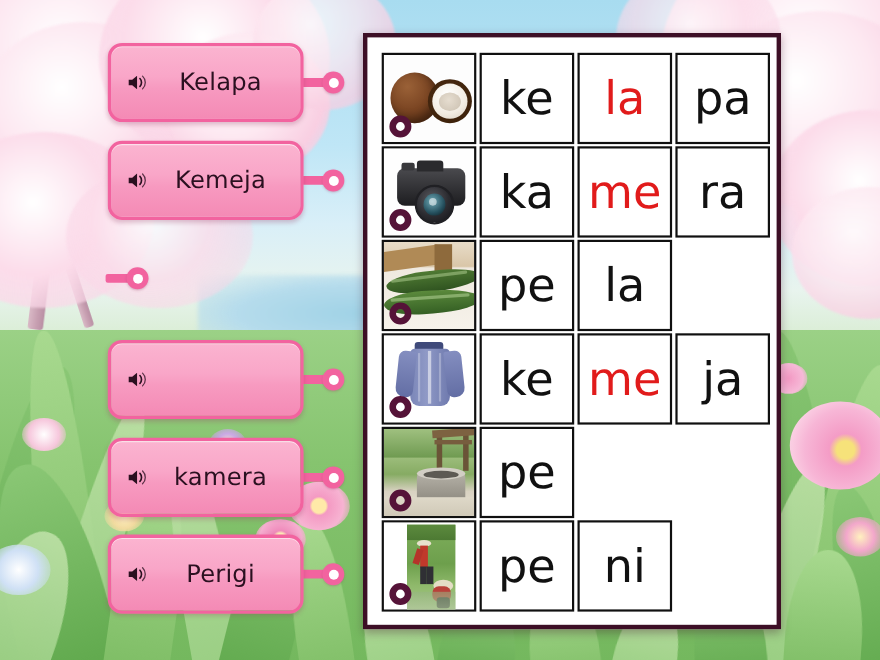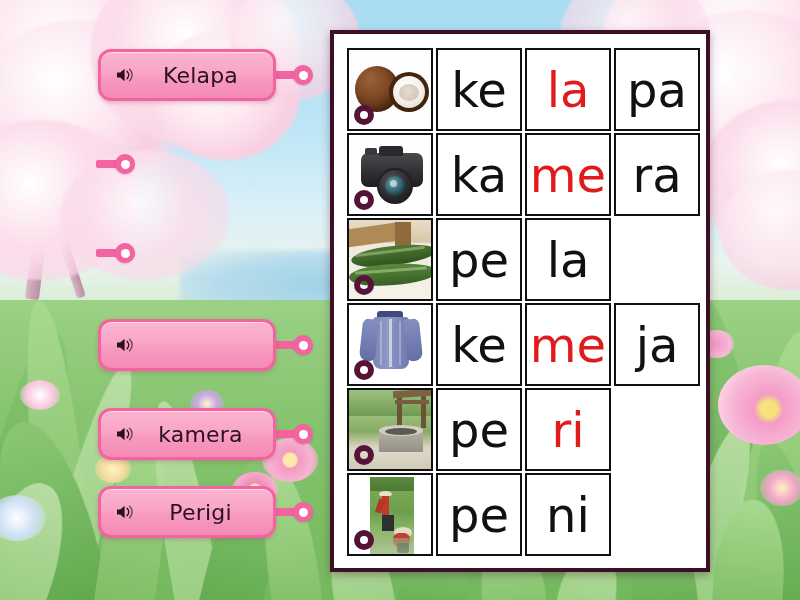--- a/index.html
+++ b/index.html
@@ -52,21 +52,21 @@
     filter: blur(2px);
   }
 
   
   #cards { position: absolute; left: 0; top: 0; width: 330px; height: 600px; }
   .card-row {
     position: absolute; left: 98px; width: 216px; height: 56px;
     display: flex; align-items: center;
   }
   .card {
-    position: relative; width: 178px; height: 52px;
+    position: relative; width: 178px; height: 72px;
     border-radius: 13px;
     background: linear-gradient(#fbb4d0 0%, #f9a6c8 42%, #f79ac0 58%, #f48ab5 100%);
     border: 3px solid #f2639f;
     box-shadow: 0 2px 4px rgba(150,60,100,.28), inset 0 1px 0 rgba(255,255,255,.55);
     display: flex; align-items: center;
     z-index: 2;
   }
   .spk { width: 30px; margin-left: 9px; display: flex; align-items: center; justify-content: center; }
   .spk svg { display: block; }
   .card-label {
@@ -96,21 +96,21 @@
     display: flex; flex-direction: column; gap: 2px;
   }
   .grid-row { display: flex; gap: 3px; }
   .cell {
     width: 86px; height: 83px;
     border: 2px solid #101010;
     background: #fff;
     display: flex; align-items: center; justify-content: center;
     position: relative; overflow: hidden;
   }
-  .cell.syl { font-size: 48px; color: #111; line-height: 1; }
+  .cell.syl { font-size: 42px; color: #111; line-height: 1; }
   .cell.syl.red { color: #e11b1b; }
   .cell.pic { padding: 0; }
   .pic-art { position: absolute; inset: 0; }
   .drop-ring {
     position: absolute; left: 5px; bottom: 4px;
     width: 20px; height: 20px; border-radius: 50%;
     border: 6px solid #551338;
     background: transparent;
     z-index: 5;
   }
@@ -193,20 +193,30 @@
     </div>
     <span class="connector">
       <span class="conn-stem"></span>
       <span class="conn-ring">
           <span class="conn-hole"></span>
         </span>
     </span>
   </div>
 
   <div class="card-row" style="top:136px;">
+    <div class="card">
+      <span class="spk">
+        <svg width="20" height="16" viewBox="0 0 20 16" aria-hidden="true">
+          <path d="M2 5.5h3.2L9.6 1.8v12.4L5.2 10.5H2z" fill="#2b1020"></path>
+          <path d="M12.2 4.4a5.2 5.2 0 0 1 0 7.2" stroke="#2b1020" stroke-width="1.5" fill="none" stroke-linecap="round"></path>
+          <path d="M14.6 2.2a8 8 0 0 1 0 11.6" stroke="#2b1020" stroke-width="1.2" fill="none" stroke-linecap="round" opacity=".75"></path>
+        </svg>
+      </span>
+      <span class="card-label">Kemeja</span>
+    </div>
     <span class="connector">
       <span class="conn-stem"></span>
       <span class="conn-ring">
           <span class="conn-hole"></span>
         </span>
     </span>
   </div>
 
   <div class="card-row" style="top:225px;">
     <span class="connector">
@@ -247,21 +257,21 @@
       <span class="card-label">kamera</span>
     </div>
     <span class="connector">
       <span class="conn-stem"></span>
       <span class="conn-ring">
           <span class="conn-hole"></span>
         </span>
     </span>
   </div>
 
-  <div class="card-row" style="top:484px;">
+  <div class="card-row" style="top:494px;">
     <div class="card">
       <span class="spk">
         <svg width="20" height="16" viewBox="0 0 20 16" aria-hidden="true">
           <path d="M2 5.5h3.2L9.6 1.8v12.4L5.2 10.5H2z" fill="#2b1020"></path>
           <path d="M12.2 4.4a5.2 5.2 0 0 1 0 7.2" stroke="#2b1020" stroke-width="1.5" fill="none" stroke-linecap="round"></path>
           <path d="M14.6 2.2a8 8 0 0 1 0 11.6" stroke="#2b1020" stroke-width="1.2" fill="none" stroke-linecap="round" opacity=".75"></path>
         </svg>
       </span>
       <span class="card-label">Perigi</span>
     </div>
@@ -353,21 +363,20 @@
           <div class="obj" style="left:44px;top:0px;width:38px;height:7px;background:#7d6241;transform:rotate(-4deg);"></div>
           <div class="obj" style="left:46px;top:10px;width:34px;height:4px;background:#775d3e;"></div>
           <div class="obj" style="left:30px;top:38px;width:44px;height:30px;border-radius:6px 6px 4px 4px;background:linear-gradient(#b8b4aa,#8b877d);"></div>
           <div class="obj" style="left:30px;top:35px;width:44px;height:11px;border-radius:50%;background:#d2cec4;"></div>
           <div class="obj" style="left:36px;top:38px;width:32px;height:7px;border-radius:50%;background:#5d5a53;"></div>
           <div class="obj" style="left:0px;top:62px;width:86px;height:21px;background:linear-gradient(#ded8c8,#cdc6b4);"></div>
         </div>
         <span class="drop-ring"></span>
       </div>
       <div class="cell syl">pe</div>
-      <div class="cell syl red">ri</div>
     </div>
 
     <div class="grid-row">
       <div class="cell pic">
         <div class="pic-art" style="background:#ffffff;">
           <div class="obj" style="left:21px;top:2px;width:44px;height:79px;background:linear-gradient(#7fae5c 0%, #6d9f4c 45%, #8fb96b 70%, #a9c98a 100%);"></div>
           <div class="obj" style="left:21px;top:2px;width:44px;height:14px;background:linear-gradient(#5c8a3e,#4d7a33);"></div>
           <div class="obj" style="left:30px;top:16px;width:13px;height:6px;border-radius:50%;background:#e8e2cc;"></div>
           <div class="obj" style="left:33px;top:21px;width:7px;height:20px;background:#c0392b;"></div>
           <div class="obj" style="left:33px;top:40px;width:6px;height:16px;background:#2f2f34;"></div>

